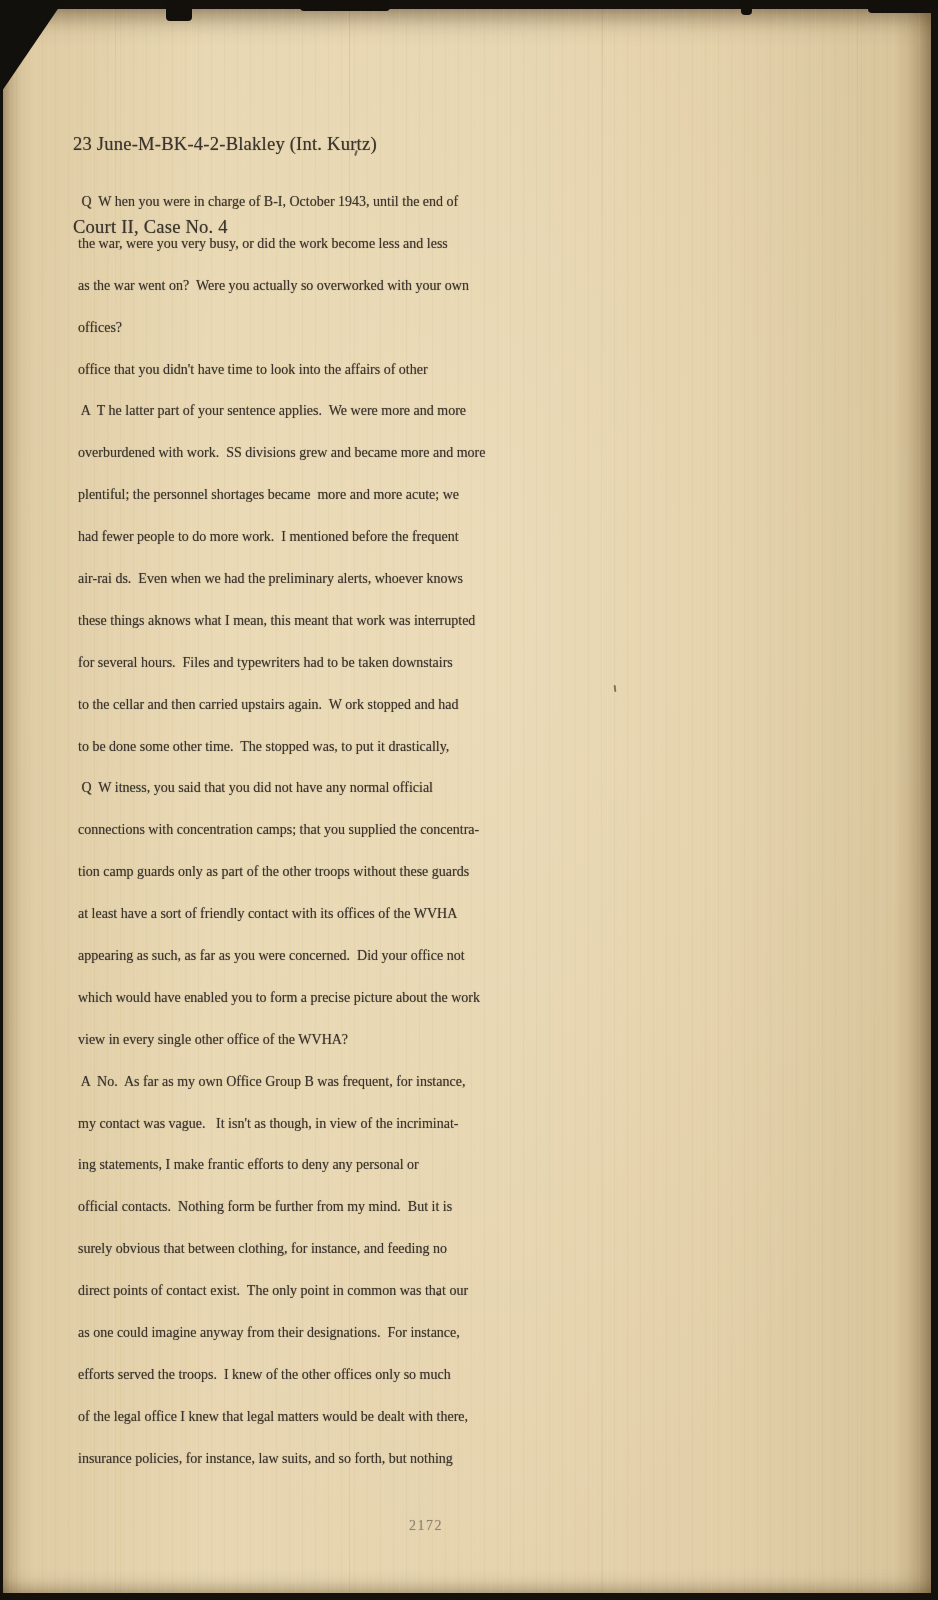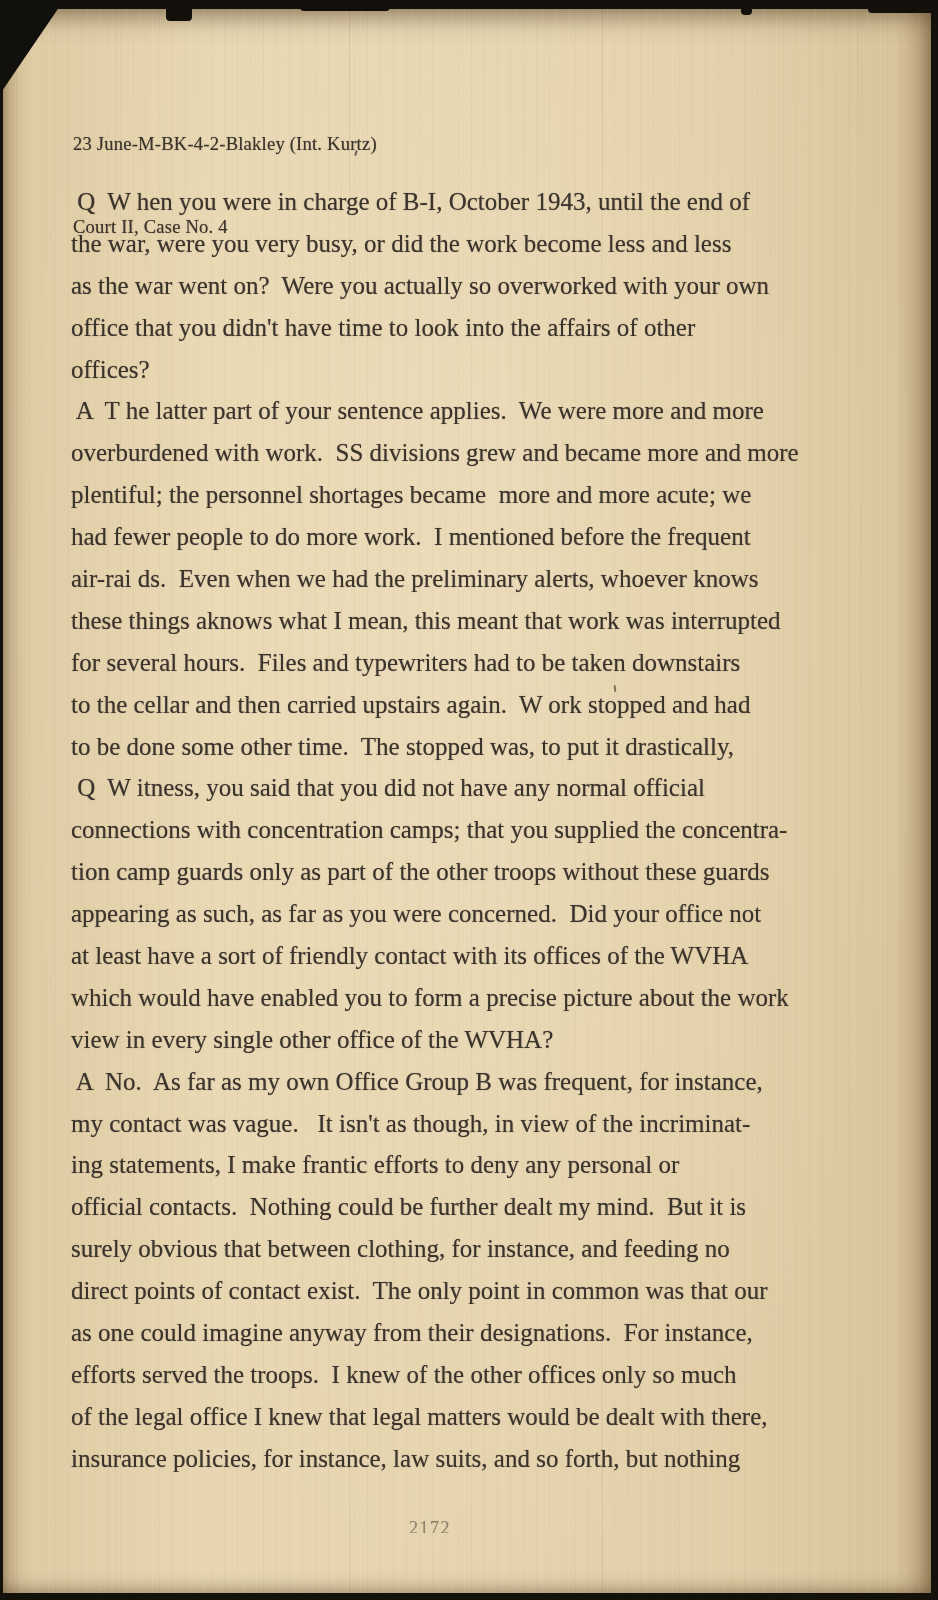--- a/index.html
+++ b/index.html
@@ -43,25 +43,25 @@
   .edge-bump { position:absolute; background:#13100c; border-radius:0 0 4px 4px; }
   .bump1 { left:166px; top:0; width:26px; height:21px; }
   .bump2 { left:741px; top:0; width:11px; height:15px; }
   .bump3 { left:868px; top:0; width:70px; height:13px; }
   .bump4 { left:300px; top:0; width:90px; height:11px; }
 
   
   .typewritten { color:#3b342c; text-shadow:0 0 1px rgba(59,52,44,0.55); }
   .doc-header { position:absolute; left:70px; top:66px;
     font-size:18.6px; line-height:27.5px; white-space:pre; letter-spacing:0.2px; }
-  .doc-body { position:absolute; left:68px; top:172px; width:830px;
-    font-size:25px; line-height:41.9px; }
+  .doc-body { position:absolute; left:75px; top:172px; width:830px;
+    font-size:14px; line-height:41.9px; }
   .doc-body .line { white-space:pre; height:41.9px; }
   .page-number { position:absolute; left:406px; top:1509px; height:15px;
-    overflow:hidden; font-size:18px; letter-spacing:1.5px; opacity:0.5; }
+    overflow:hidden; font-size:14px; letter-spacing:1.5px; opacity:0.5; }
 
   .speck { position:absolute; background:#3b342c; opacity:0.7; border-radius:1px; }
   .sp1 { left:352px; top:141px; width:2px; height:6px; transform:rotate(18deg); }
   .sp2 { left:611px; top:676px; width:2px; height:7px; transform:rotate(-6deg); opacity:.6; }
   .sp3 { left:434px; top:1284px; width:3px; height:3px; opacity:.55; }
 </style>
 </head>
 <body>
 
 <div class="paper">
@@ -73,42 +73,42 @@
 
   <div class="doc-header typewritten">
     <div>23 June-M-BK-4-2-Blakley (Int. Kurtz)</div>
     <div>Court II, Case No. 4</div>
   </div>
 
   <div class="doc-body typewritten">
       <div class="line"> Q  W hen you were in charge of B-I, October 1943, until the end of</div>
       <div class="line">the war, were you very busy, or did the work become less and less</div>
       <div class="line">as the war went on?  Were you actually so overworked with your own</div>
+      <div class="line">offices?</div>
       <div class="line">office that you didn't have time to look into the affairs of other</div>
-      <div class="line">offices?</div>
       <div class="line"> A  T he latter part of your sentence applies.  We were more and more</div>
       <div class="line">overburdened with work.  SS divisions grew and became more and more</div>
       <div class="line">plentiful; the personnel shortages became  more and more acute; we</div>
       <div class="line">had fewer people to do more work.  I mentioned before the frequent</div>
       <div class="line">air-rai ds.  Even when we had the preliminary alerts, whoever knows</div>
       <div class="line">these things aknows what I mean, this meant that work was interrupted</div>
       <div class="line">for several hours.  Files and typewriters had to be taken downstairs</div>
       <div class="line">to the cellar and then carried upstairs again.  W ork stopped and had</div>
       <div class="line">to be done some other time.  The stopped was, to put it drastically,</div>
       <div class="line"> Q  W itness, you said that you did not have any normal official</div>
       <div class="line">connections with concentration camps; that you supplied the concentra-</div>
       <div class="line">tion camp guards only as part of the other troops without these guards</div>
+      <div class="line">at least have a sort of friendly contact with its offices of the WVHA</div>
       <div class="line">appearing as such, as far as you were concerned.  Did your office not</div>
-      <div class="line">at least have a sort of friendly contact with its offices of the WVHA</div>
       <div class="line">which would have enabled you to form a precise picture about the work</div>
       <div class="line">view in every single other office of the WVHA?</div>
       <div class="line"> A  No.  As far as my own Office Group B was frequent, for instance,</div>
       <div class="line">my contact was vague.   It isn't as though, in view of the incriminat-</div>
       <div class="line">ing statements, I make frantic efforts to deny any personal or</div>
-      <div class="line">official contacts.  Nothing could be further dealt my mind.  But it is</div>
+      <div class="line">official contacts.  Nothing form be further from my mind.  But it is</div>
       <div class="line">surely obvious that between clothing, for instance, and feeding no</div>
       <div class="line">direct points of contact exist.  The only point in common was that our</div>
       <div class="line">as one could imagine anyway from their designations.  For instance,</div>
       <div class="line">efforts served the troops.  I knew of the other offices only so much</div>
       <div class="line">of the legal office I knew that legal matters would be dealt with there,</div>
       <div class="line">insurance policies, for instance, law suits, and so forth, but nothing</div>
     </div>
 
   <div class="page-number typewritten">2172</div>
 

